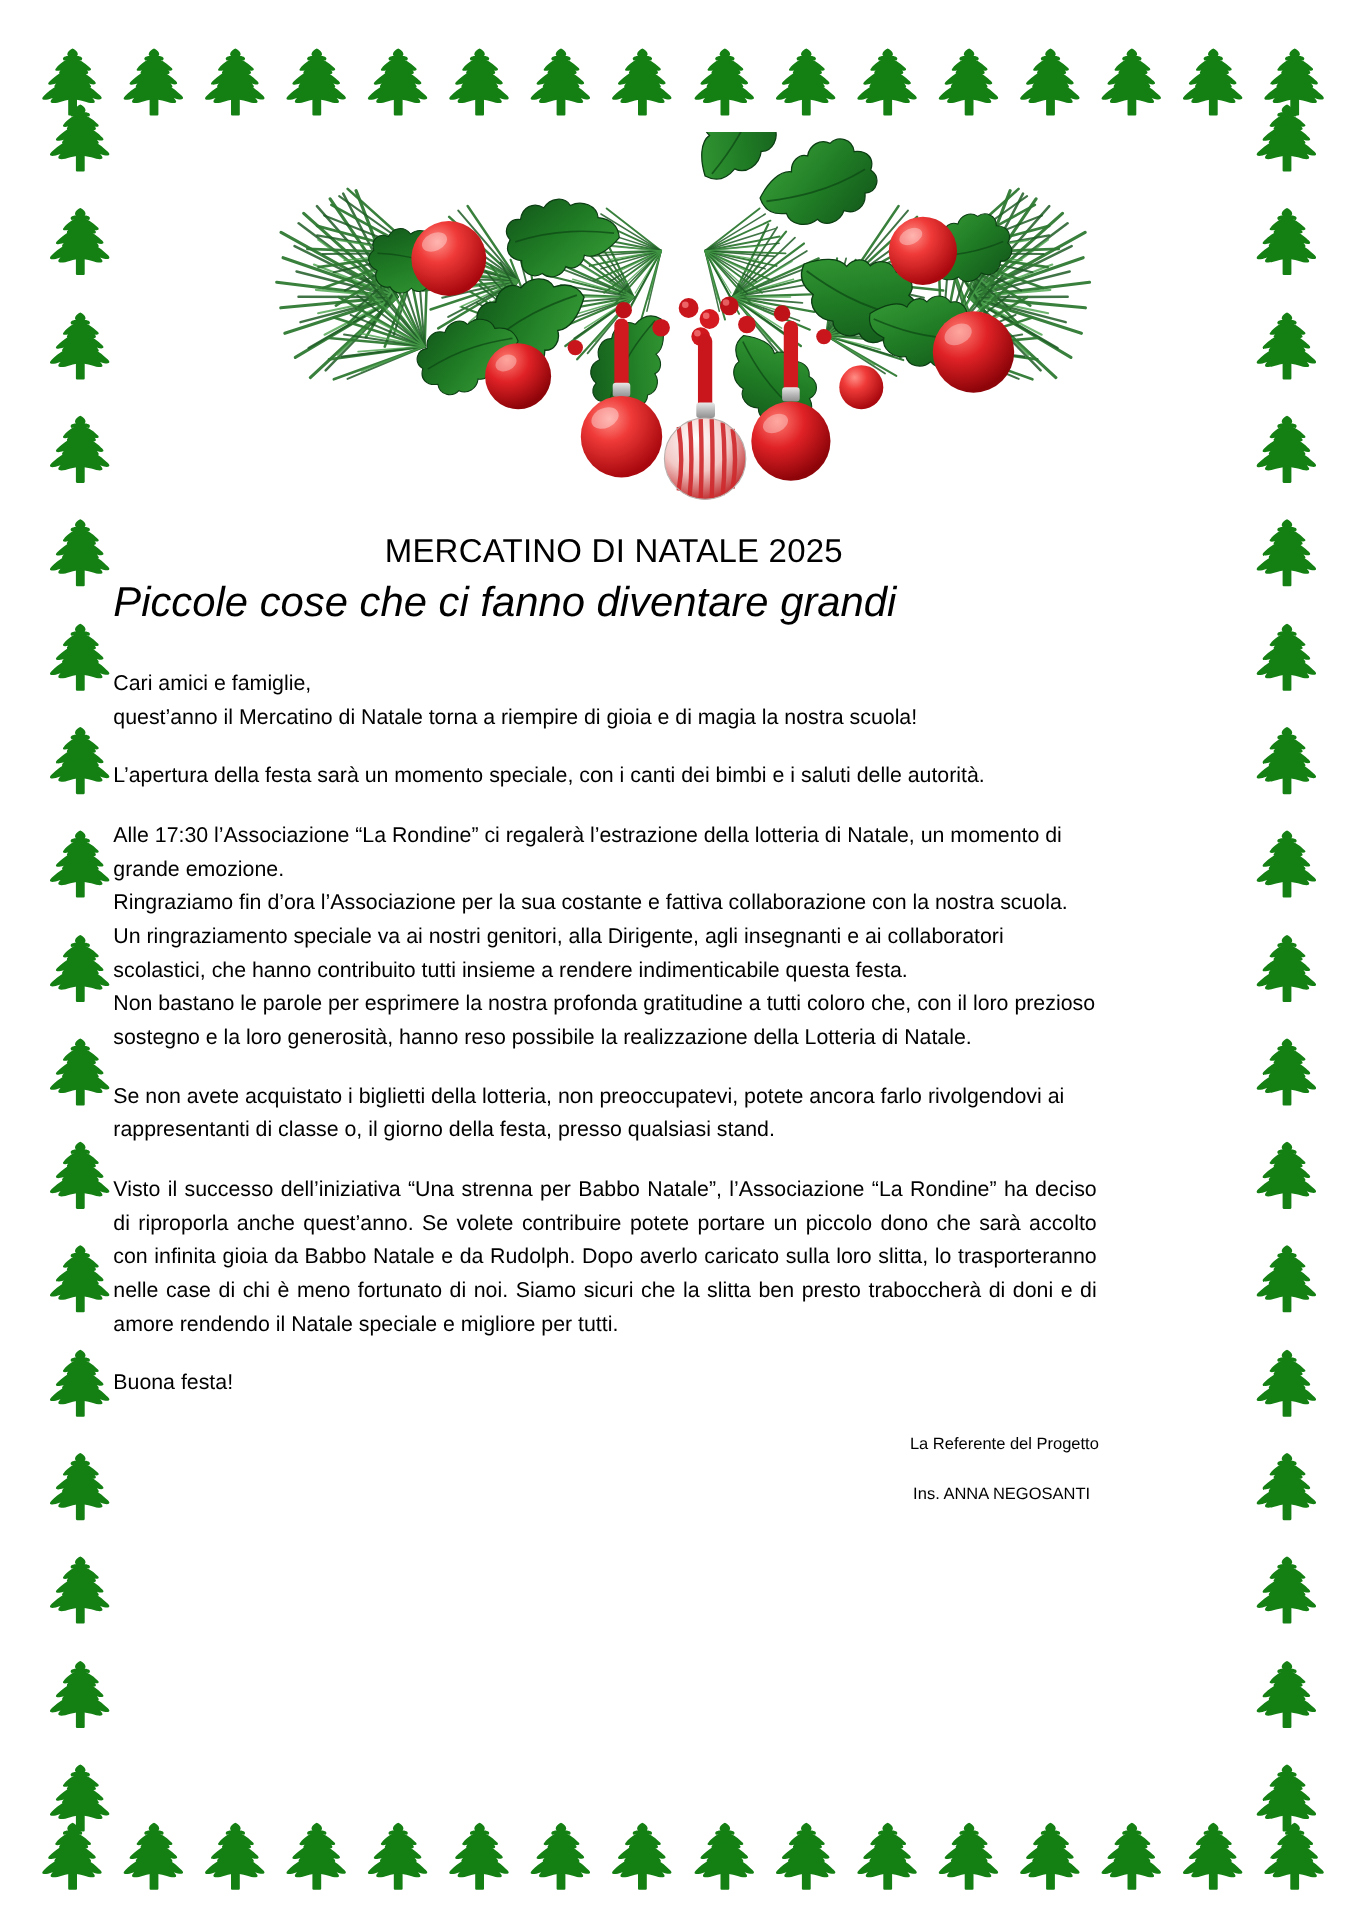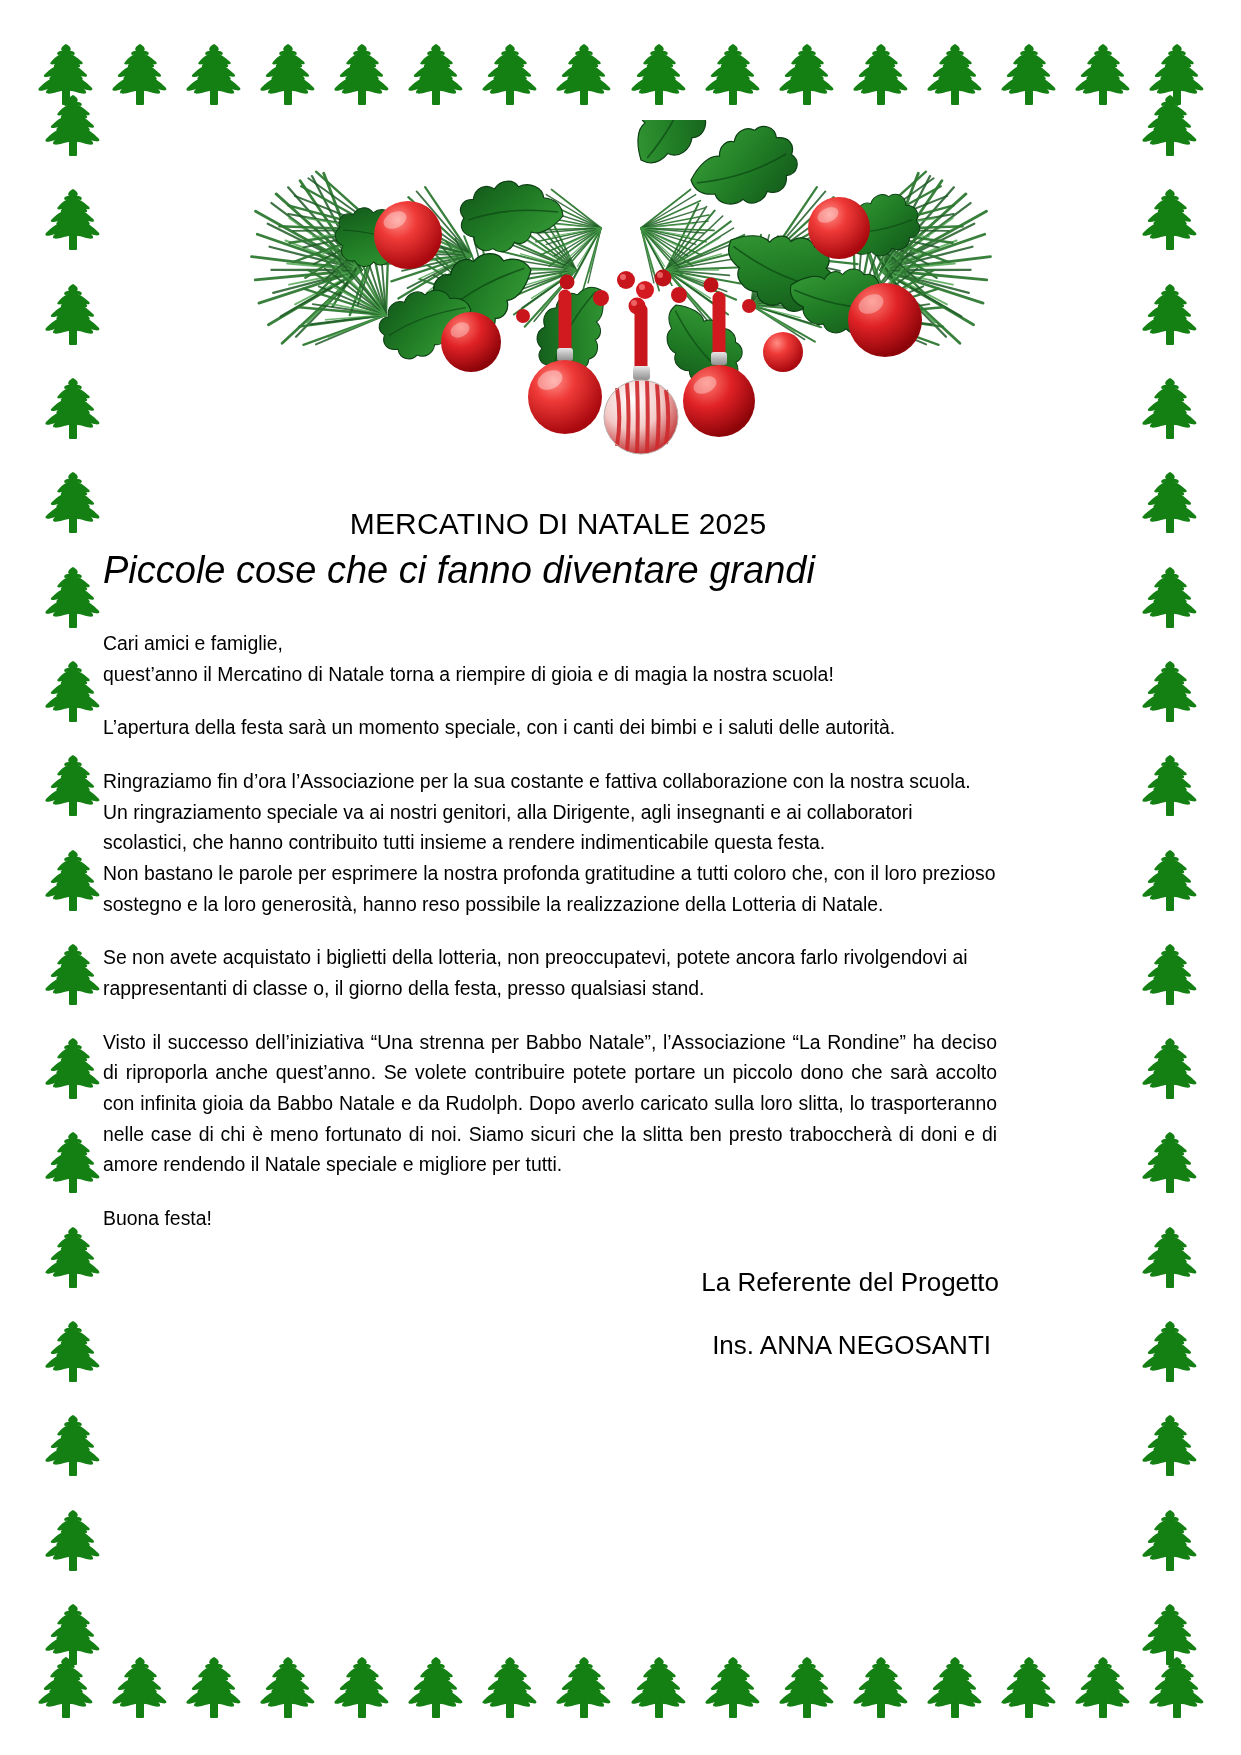--- a/index.html
+++ b/index.html
@@ -58,21 +58,21 @@
     left: 50%;
     transform: translateX(-50%);
     width: 900px;
     height: 345px;
     z-index: 2;
   }
 
   
   .content {
     position: absolute;
-    top: 506px;
+    top: 484px;
     left: 103px;
     width: 910px;
     z-index: 3;
   }
   .doc-title {
     text-align: center;
     font-size: 30px;
     line-height: 1.22;
     letter-spacing: 0.2px;
     font-weight: 400;
@@ -96,21 +96,21 @@
     text-align: justify;
     text-justify: inter-word;
   }
   .para .line { display: block; }
   .sign-block {
     margin-top: 28px;
     text-align: right;
     padding-right: 14px;
   }
   .sign-line {
-    font-size: 26px;
+    font-size: 15px;
     line-height: 1.58;
     margin: 0 0 22px 0;
   }
   .sign-line.last { margin-bottom: 0; padding-right: 8px; margin-top: 20px; }
 </style>
 </head>
 <body>
 
 <div class="page">
 
@@ -525,20 +525,21 @@
     <p class="para">
       <span class="line">Cari amici e famiglie,</span>
       <span class="line">quest’anno il Mercatino di Natale torna a riempire di gioia e di magia la nostra scuola!</span>
     </p>
 
     <p class="para">
       <span class="line">L’apertura della festa sarà un momento speciale, con i canti dei bimbi e i saluti delle autorità.</span>
     </p>
 
     <p class="para">
+      <span class="line">Alle 17:30 l’Associazione “La Rondine” ci regalerà l’estrazione della lotteria di Natale, un momento di grande emozione.</span>
       <span class="line">Ringraziamo fin d’ora l’Associazione per la sua costante e fattiva collaborazione con la nostra scuola.</span>
       <span class="line">Un ringraziamento speciale va ai nostri genitori, alla Dirigente, agli insegnanti e ai collaboratori scolastici, che hanno contribuito tutti insieme a rendere indimenticabile questa festa.</span>
       <span>Non bastano le parole per esprimere la nostra profonda gratitudine a tutti coloro che, con il loro prezioso sostegno e la loro generosità, hanno reso possibile la realizzazione della Lotteria di Natale.</span>
     </p>
 
     <p class="para">
       <span class="line">Se non avete acquistato i biglietti della lotteria, non preoccupatevi, potete ancora farlo rivolgendovi ai rappresentanti di classe o, il giorno della festa, presso qualsiasi stand.</span>
     </p>
 
     <p class="para justify">Visto il successo dell’iniziativa “Una strenna per Babbo Natale”, l’Associazione “La Rondine” ha deciso di riproporla anche quest’anno. Se volete contribuire potete portare un piccolo dono che sarà accolto con infinita gioia da Babbo Natale e da Rudolph. Dopo averlo caricato sulla loro slitta, lo trasporteranno nelle case di chi è meno fortunato di noi.  Siamo sicuri che la slitta ben presto traboccherà di doni e di amore rendendo il Natale speciale e migliore per tutti.</p>

